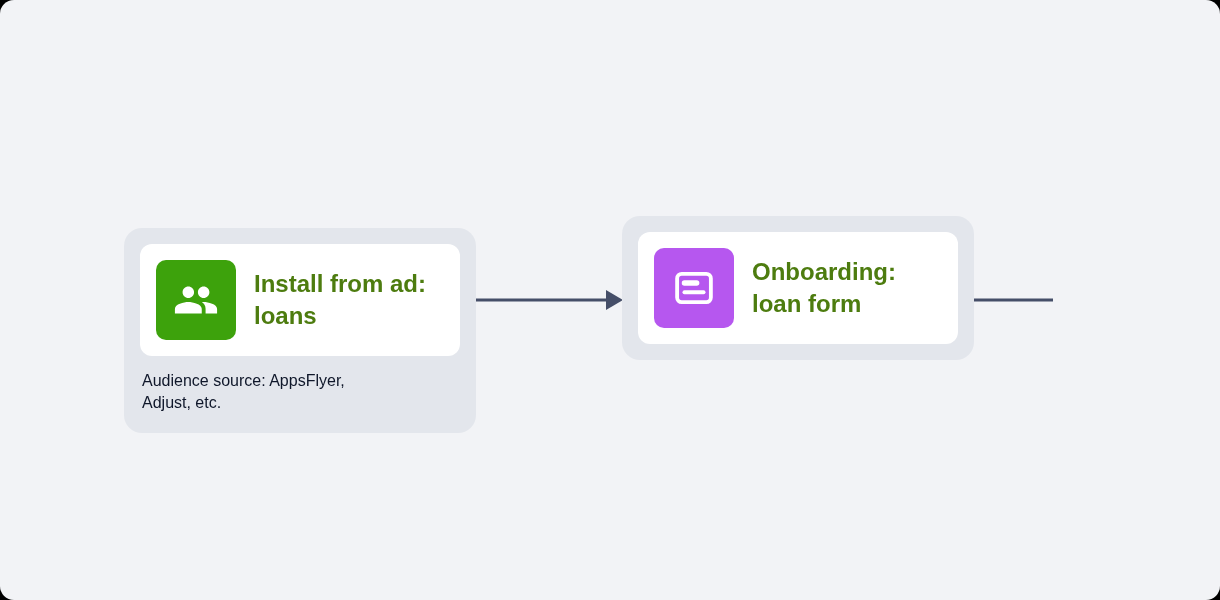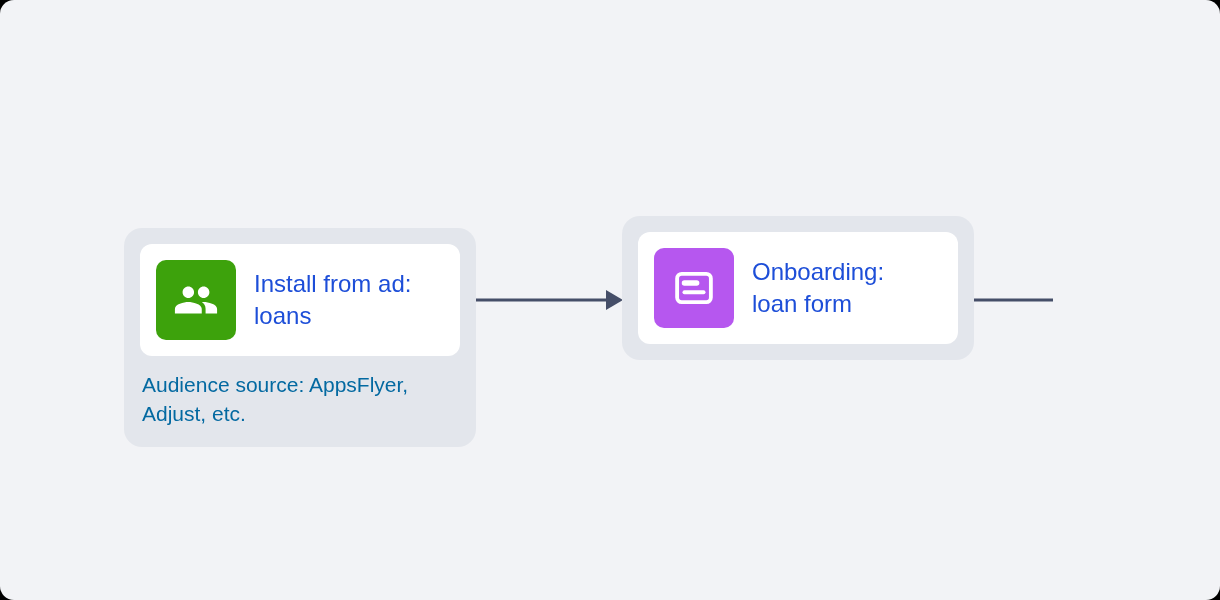--- a/index.html
+++ b/index.html
@@ -22,25 +22,25 @@
     padding:16px;box-sizing:border-box;
   }
   .icon-tile{
     width:80px;height:80px;border-radius:10px;flex:0 0 auto;
     display:flex;align-items:center;justify-content:center;
   }
   .icon-green{background:#3da20c;}
   .icon-purple{background:#b657ef;}
   .icon-tile svg{width:46px;height:46px;}
   .node-title{
-    font-size:24px;font-weight:400;color:#1d4ed8;
+    font-size:24px;font-weight:700;color:#4d7c0f;
     line-height:1.32;white-space:pre-line;
   }
   .node-caption{
-    margin-top:14px;font-size:21px;color:#0369a1;
+    margin-top:14px;font-size:16px;color:#0f172a;
     line-height:1.4;white-space:pre-line;padding:0 2px 2px 2px;
   }
 </style>
 </head>
 <body>
 
 <div class="screen">
 
   <svg class="connector-layer" viewBox="0 0 1220 600" xmlns="http://www.w3.org/2000/svg">
     <line x1="460" y1="300" x2="607" y2="300" stroke="#454e68" stroke-width="3"></line>

